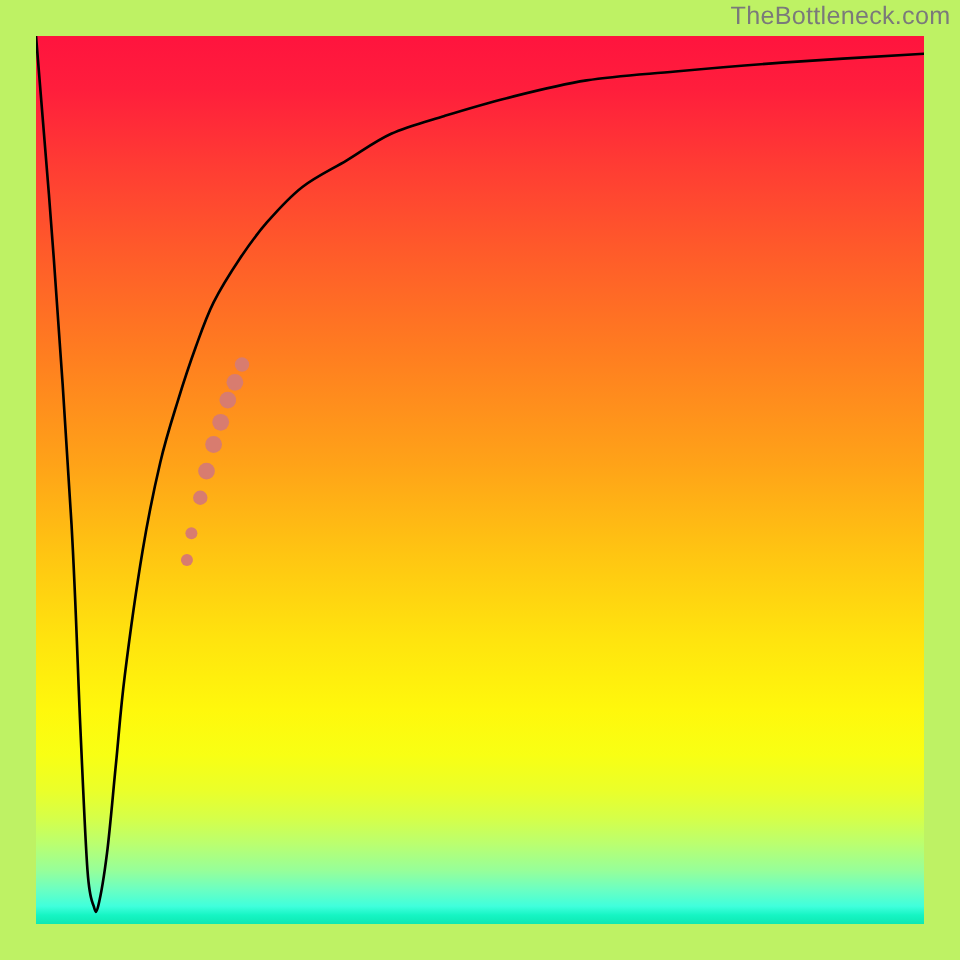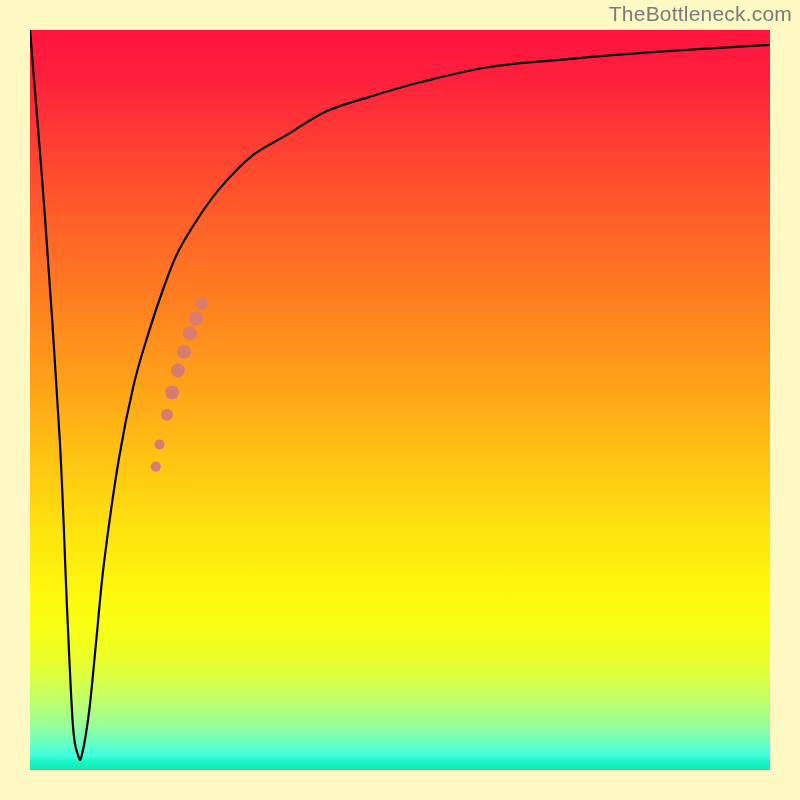--- a/index.html
+++ b/index.html
@@ -10,21 +10,21 @@
     overflow: hidden;
     background: #000;
     font-family: Arial, Helvetica, sans-serif;
   }
   .frame {
     position: absolute;
     top: 0;
     left: 0;
     width: 800px;
     height: 800px;
-    background: #fef9c3;
+    background: #bef264;
   }
   .plot-area {
     position: absolute;
     top: 30px;
     left: 30px;
     width: 740px;
     height: 740px;
     overflow: hidden;
   }
   .gradient {

